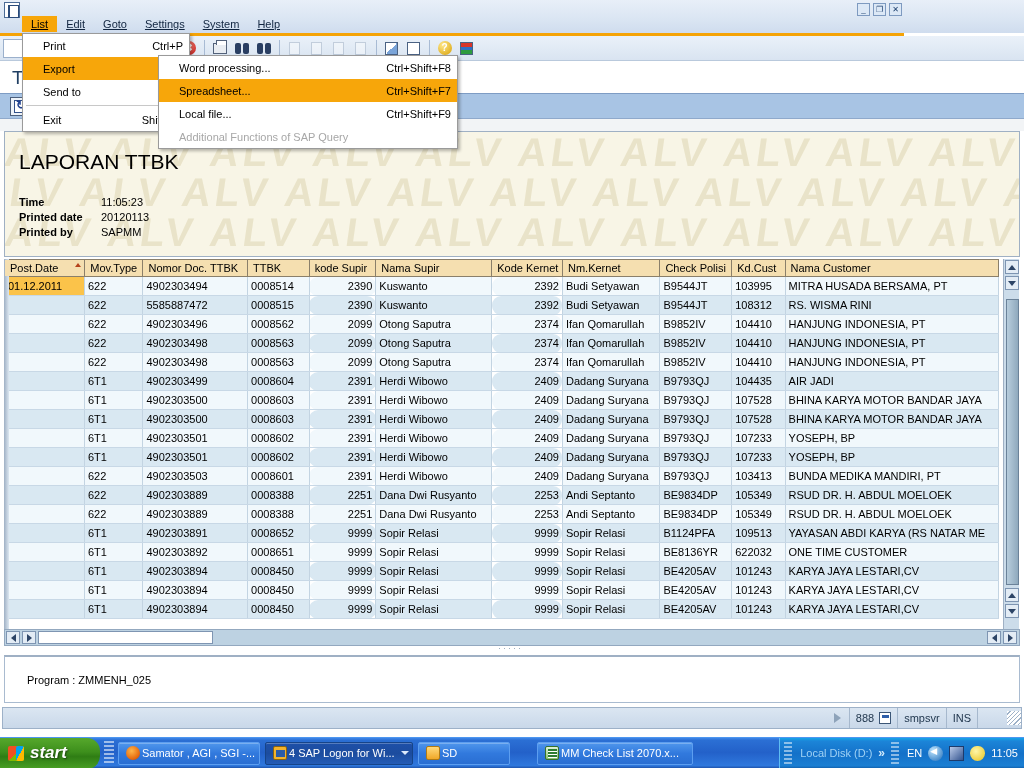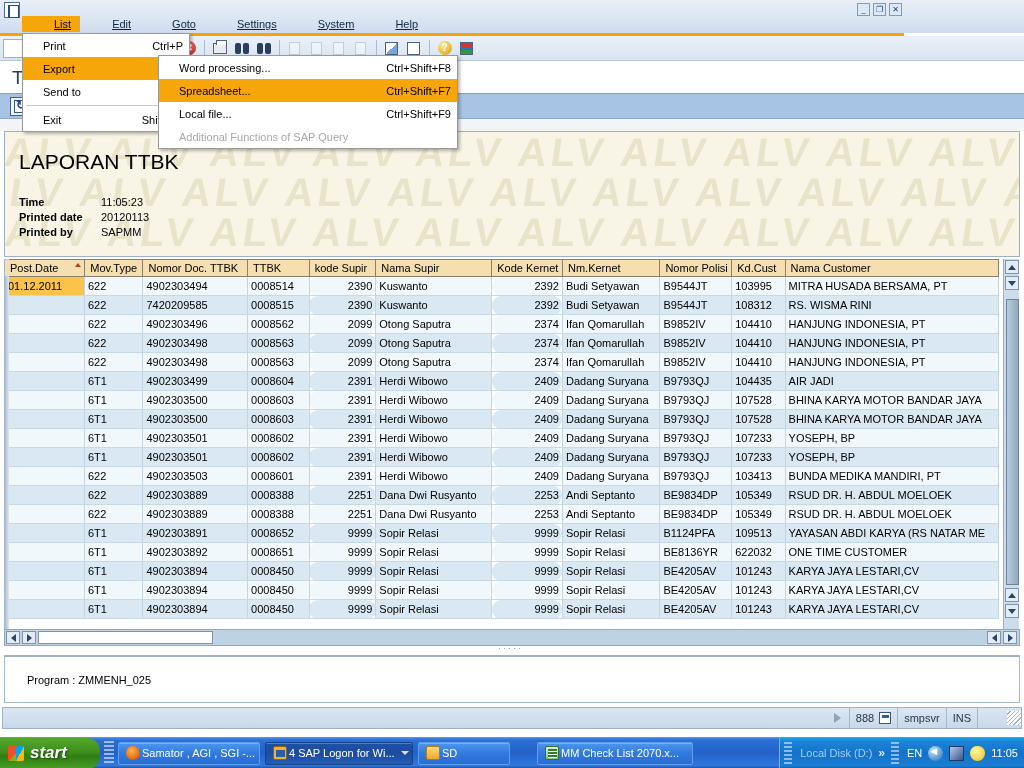--- a/index.html
+++ b/index.html
@@ -57,21 +57,21 @@
 
   
   .menubar {
     position:absolute; left:0; top:14px; height:19px; display:flex;
     align-items:center; padding-left:22px; gap:0;
   }
   .menu-item {
     padding:2px 9px; font-size:11px; color:#10243f; cursor:default;
     font-family:"Liberation Sans",sans-serif;
   }
-  .menu-item u { text-decoration: underline; margin-left: 23px; }
+  .menu-item u { text-decoration: underline; }
   .menu-item.open { background:#f7a60a; color:#000; }
 
   .orangerule {
     position:absolute; left:0; top:33px; width:904px; height:3px; background:#f5a306;
   }
 
   
   .toolbar {
     position:absolute; left:0; top:36px; width:1024px; height:24px;
     background:linear-gradient(to bottom,#eaf1f9,#d9e4f1);
@@ -491,21 +491,21 @@
       <thead>
           <tr id="grid-head">
             <th class="sorted" style="width: 78px;">Post.Date</th>
             <th style="width: 57px; text-align: center;">Mov.Type</th>
             <th style="width: 102px;">Nomor Doc. TTBK</th>
             <th style="width: 60px;">TTBK</th>
             <th style="width: 65px;">kode Supir</th>
             <th style="width: 113px;">Nama Supir</th>
             <th style="width: 69px;">Kode Kernet</th>
             <th style="width: 95px;">Nm.Kernet</th>
-            <th style="width: 70px;">Nomor Polisi</th>
+            <th style="width: 70px;">Check Polisi</th>
             <th style="width: 52px;">Kd.Cust</th>
             <th style="width: 208px;">Nama Customer</th>
           </tr>
         </thead>
       <tbody id="grid-body">
           <tr class="odd">
             <td class="first sel">01.12.2011</td>
             <td class="">622</td>
             <td class="">4902303494</td>
             <td class="">0008514</td>
@@ -513,21 +513,21 @@
             <td class="">Kuswanto</td>
             <td class="num">2392</td>
             <td class="">Budi Setyawan</td>
             <td class="">B9544JT</td>
             <td class="">103995</td>
             <td class="">MITRA HUSADA BERSAMA, PT</td>
           </tr>
           <tr class="even">
             <td class="first"></td>
             <td class="">622</td>
-            <td class="">7420209585</td>
+            <td class="">5585887472</td>
             <td class="">0008515</td>
             <td class="num">2390</td>
             <td class="">Kuswanto</td>
             <td class="num">2392</td>
             <td class="">Budi Setyawan</td>
             <td class="">B9544JT</td>
             <td class="">108312</td>
             <td class="">RS. WISMA RINI</td>
           </tr>
           <tr class="odd">

